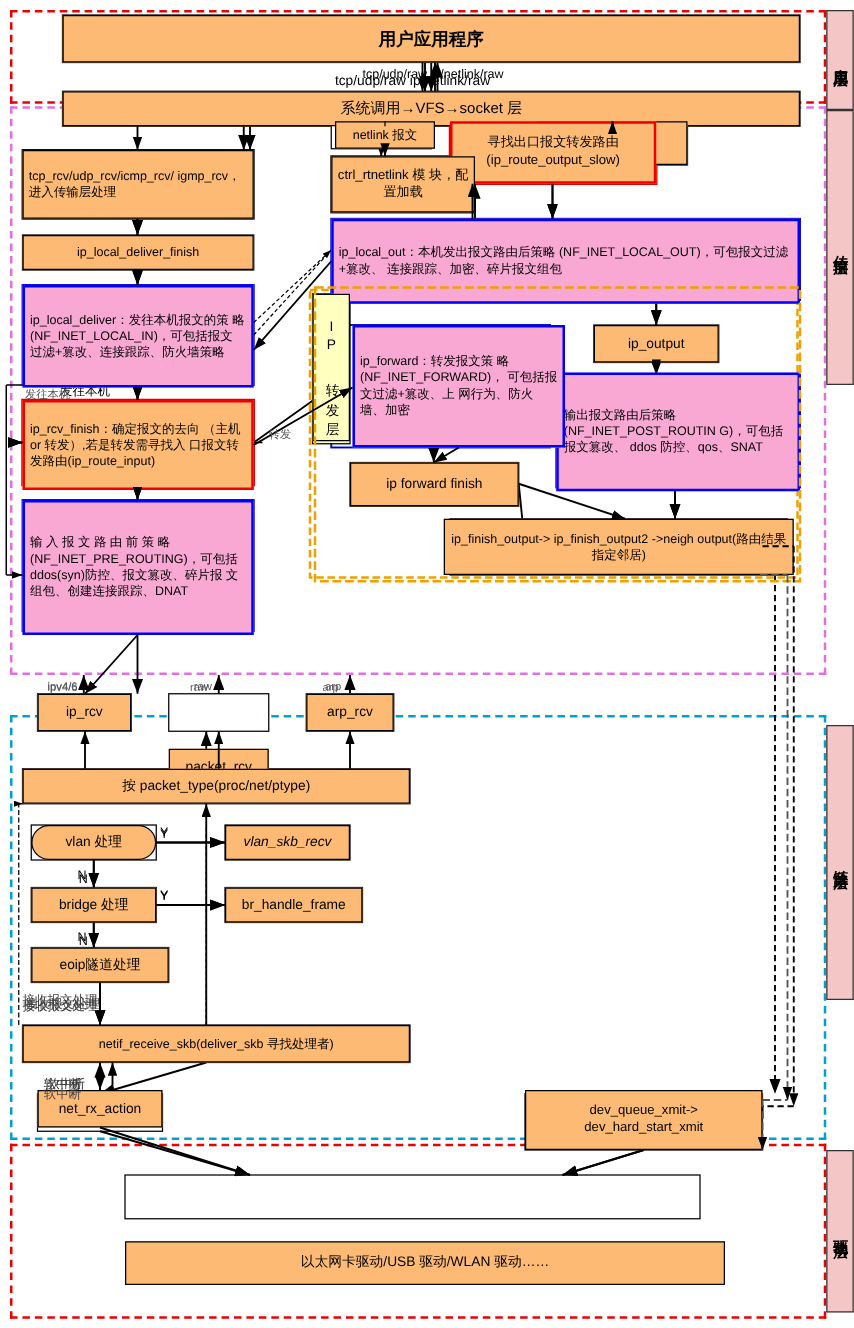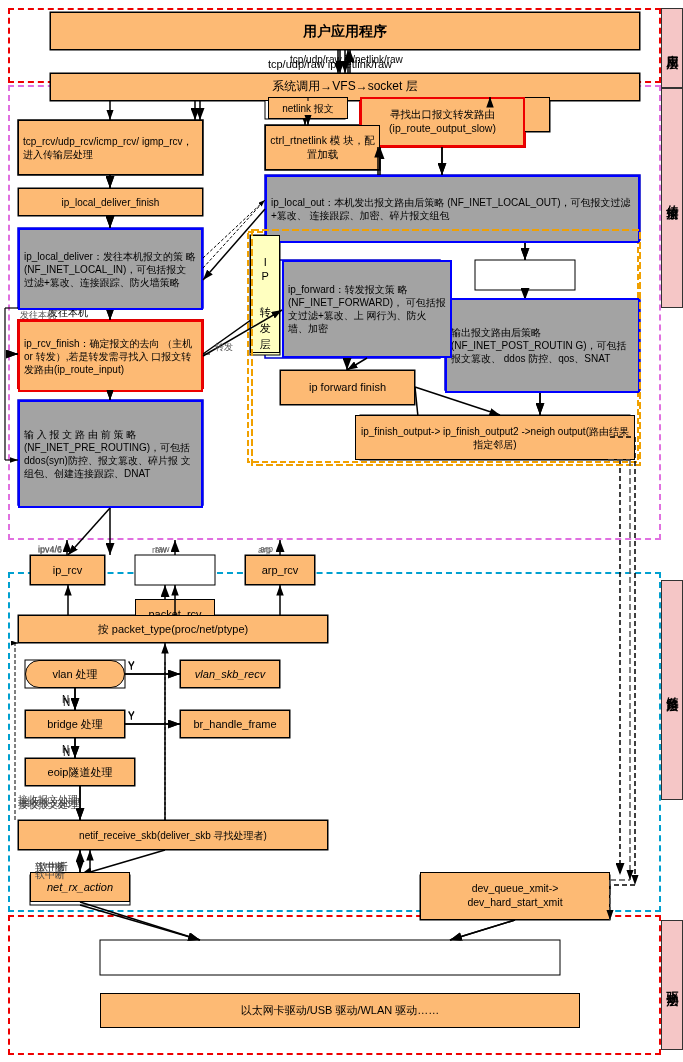--- a/index.html
+++ b/index.html
@@ -77,21 +77,21 @@
       padding: 3px;
     }
 
     .box-red-border {
       border: 2px solid #e00;
     }
     .box-blue-border {
       border: 2px solid #00f;
     }
     .box-cyan-bg {
-      background: #a3a3a3;
+      background: #f9a8d4;
     }
 
     
     .section-bg {
       position: absolute;
       border: 2px dashed;
     }
     .section-app-bg {
       border-color: #e00;
       top: 8px;
@@ -383,20 +383,23 @@
 发
 层</span>
   </div>
 
   <div class="box box-red-border" style="left:18px;top:320px;width:185px;height:72px;font-size:10px;text-align:left;padding:4px;">
     <span>ip_rcv_finish：确定报文的去向
 （主机 or 转发）,若是转发需寻找入
 口报文转发路由(ip_route_input)</span>
   </div>
 
+  <div class="box" style="left:475px;top:260px;width:100px;height:30px;">
+    <span>ip_output</span>
+  </div>
 
   <div class="box box-blue-border box-cyan-bg" style="left:445px;top:298px;width:195px;height:95px;font-size:10px;text-align:left;padding:4px;">
     <span>输出报文路由后策略
 (NF_INET_POST_ROUTIN
 G)，可包括报文篡改、
 ddos 防控、qos、SNAT</span>
   </div>
 
   <div class="box box-blue-border box-cyan-bg" style="left:282px;top:260px;width:170px;height:98px;font-size:10px;text-align:left;padding:4px;">
     <span>ip_forward：转发报文策
@@ -466,21 +469,21 @@
   </div>
 
   <div style="position:absolute;left:18px;top:793px;font-size:10px;color:#444;">
     <span>接收报文处理</span>
   </div>
 
   <div class="box" style="left:18px;top:820px;width:310px;height:30px;font-size:10px;">
     <span>netif_receive_skb(deliver_skb 寻找处理者)</span>
   </div>
 
-  <div class="box" style="left:30px;top:872px;width:100px;height:30px;font-style:italic;">
+  <div class="box" style="left:30px;top:872px;width:100px;height:30px;">
     <span>net_rx_action</span>
   </div>
 
   <div style="position:absolute;left:35px;top:868px;font-size:10px;color:#444;">
     <span>软中断</span>
   </div>
 
   <div class="box" style="left:420px;top:872px;width:190px;height:48px;font-size:10.5px;">
     <span>dev_queue_xmit-&gt;
 dev_hard_start_xmit</span>

